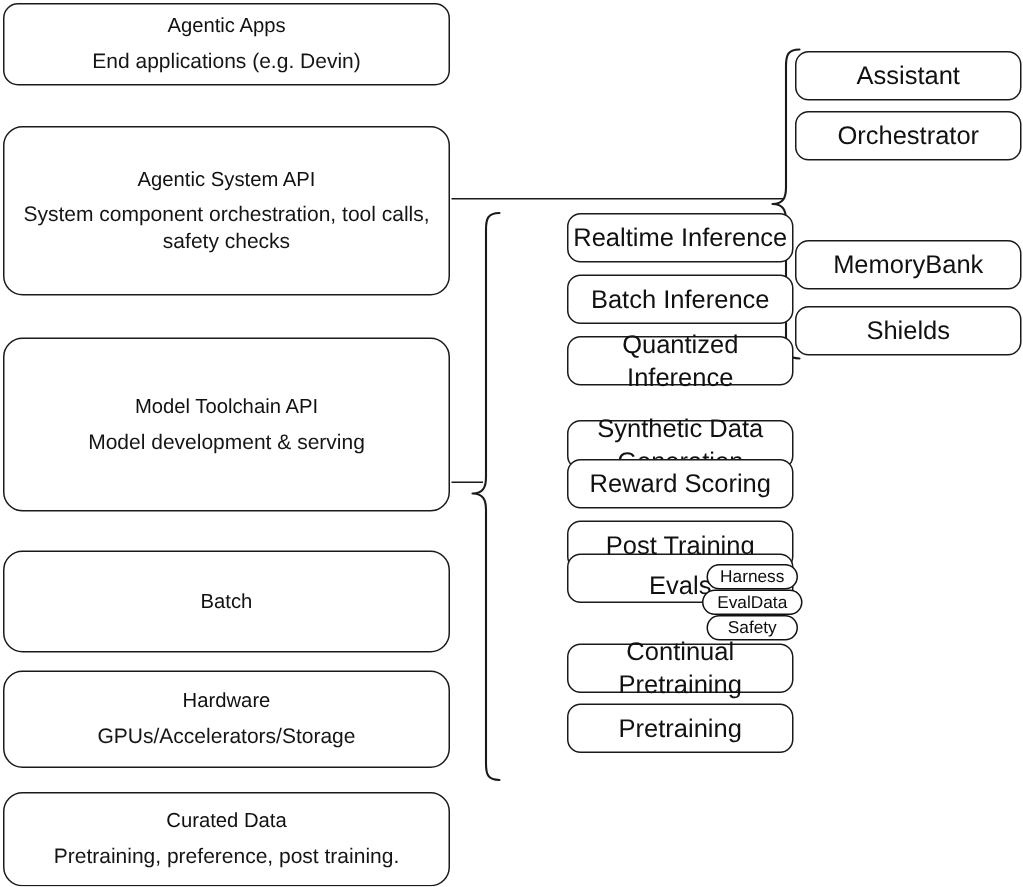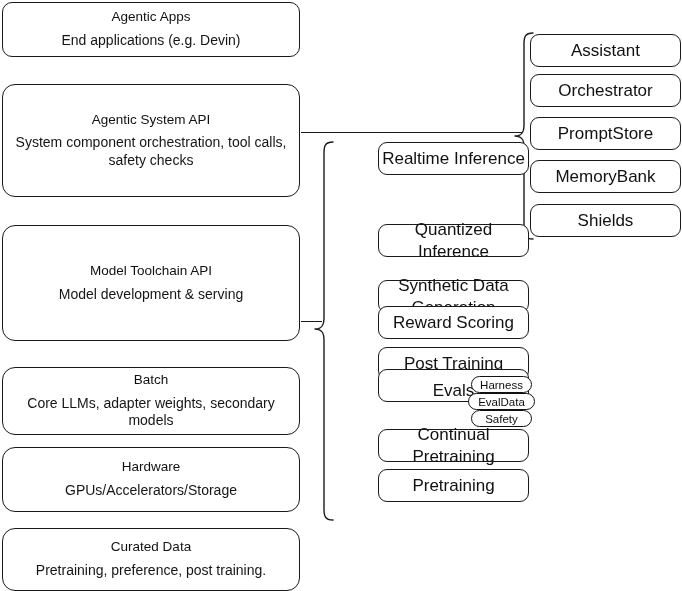--- a/index.html
+++ b/index.html
@@ -116,21 +116,20 @@
     <div class="sub">System component orchestration, tool calls, safety checks</div>
   </div>
 
   <div class="node layer" style="top:225px; height:116px;">
     <div class="title">Model Toolchain API</div>
     <div class="sub">Model development &amp; serving</div>
   </div>
 
   <div class="node layer" style="top:367px; height:68px;">
     <div class="title">Batch</div>
-    <div class="sub">Core LLMs, adapter weights, secondary models</div>
   </div>
 
   <div class="node layer" style="top:447px; height:65px;">
     <div class="title">Hardware</div>
     <div class="sub">GPUs/Accelerators/Storage</div>
   </div>
 
   <div class="node layer" style="top:528px; height:63px;">
     <div class="title">Curated Data</div>
     <div class="sub">Pretraining, preference, post training.</div>
@@ -144,20 +143,23 @@
     <path d="M19 2 C 11 2, 10 6, 10 13 L 10 178 C 10 185, 8 189, 1 189 C 8 189, 10 193, 10 200 L 10 369 C 10 376, 11 380, 19 380"></path>
   </svg>
 
   <svg class="brace" style="left:514px; top:31px; width:20px; height:212px;" viewBox="0 0 20 212">
     <path d="M19 2 C 11 2, 10 6, 10 13 L 10 94 C 10 101, 8 105, 1 105 C 8 105, 10 109, 10 116 L 10 197 C 10 204, 11 208, 19 208"></path>
   </svg>
 
   <div class="node chip chip-mid" style="top:142px;">
     <span>Realtime Inference</span>
   </div>
+  <div class="node chip chip-mid" style="top:183px;">
+    <span>Batch Inference</span>
+  </div>
   <div class="node chip chip-mid" style="top:224px;">
     <span>Quantized Inference</span>
   </div>
   <div class="node chip chip-mid" style="top:280px;">
     <span>Synthetic Data Generation</span>
   </div>
   <div class="node chip chip-mid" style="top:306px;">
     <span>Reward Scoring</span>
   </div>
   <div class="node chip chip-mid" style="top:347px;">
@@ -182,23 +184,20 @@
   <div class="pill" style="left:471px; top:410px; width:61px;">
     <span>Safety</span>
   </div>
 
   <div class="node chip chip-right" style="top:34px;">
     <span>Assistant</span>
   </div>
   <div class="node chip chip-right" style="top:74px;">
     <span>Orchestrator</span>
   </div>
-  <div class="node chip chip-right" style="top:117px;">
-    <span>PromptStore</span>
-  </div>
   <div class="node chip chip-right" style="top:160px;">
     <span>MemoryBank</span>
   </div>
   <div class="node chip chip-right" style="top:204px;">
     <span>Shields</span>
   </div>
 
 </div>
 
 </body></html>

